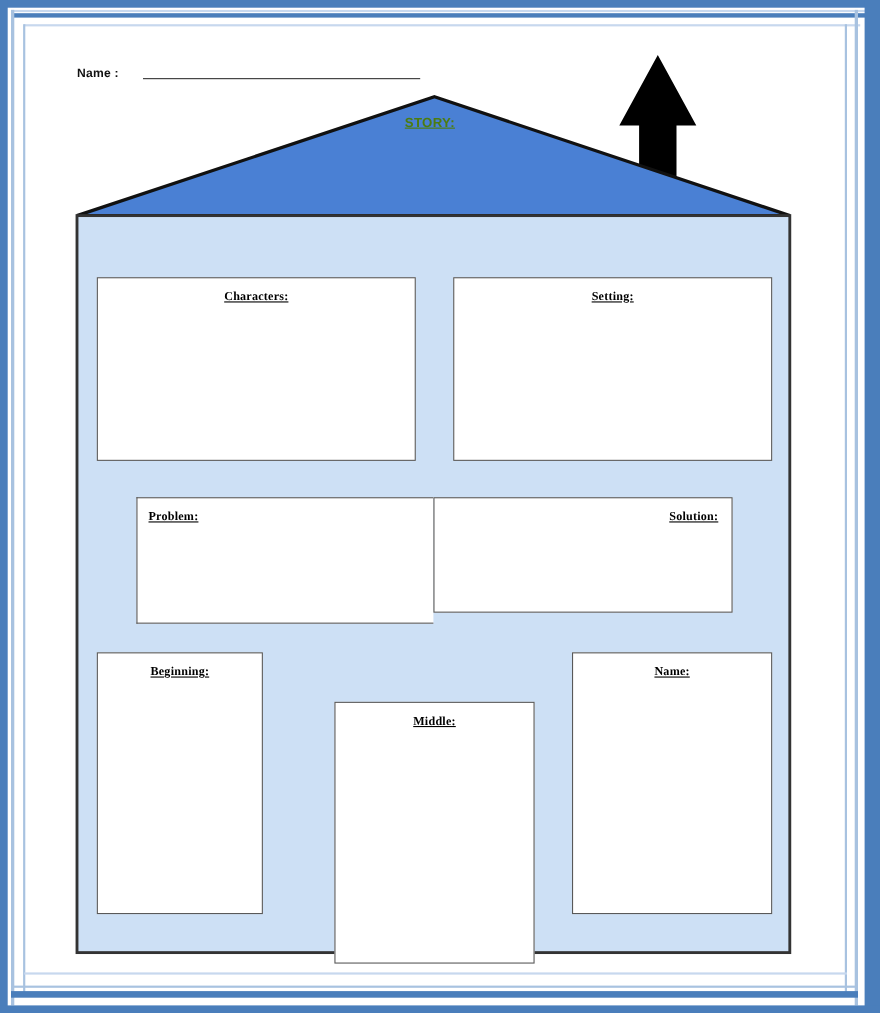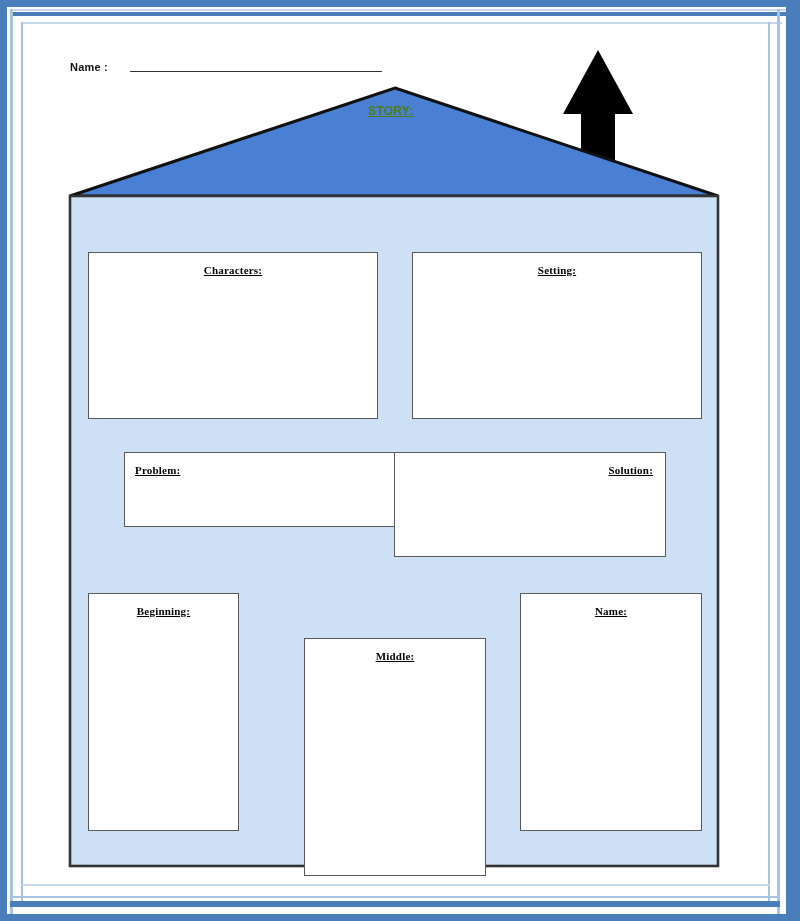--- a/index.html
+++ b/index.html
@@ -142,21 +142,21 @@
 
   <div class="story-title">STORY:</div>
 
   <div class="box" style="left:88px; top:252px; width:290px; height:167px;">
     <div class="box-label label-center">Characters:</div>
   </div>
   <div class="box" style="left:412px; top:252px; width:290px; height:167px;">
     <div class="box-label label-center">Setting:</div>
   </div>
 
-  <div class="box" style="left:124px; top:452px; width:270px; height:75px; border-right:none;">
+  <div class="box" style="left:124px; top:452px; width:270px; height:115px; border-right:none;">
     <div class="box-label label-left">Problem:</div>
   </div>
   <div class="box" style="left:394px; top:452px; width:272px; height:105px;">
     <div class="box-label label-right">Solution:</div>
   </div>
 
   <div class="box" style="left:88px; top:593px; width:151px; height:238px;">
     <div class="box-label label-center">Beginning:</div>
   </div>
   <div class="box" style="left:304px; top:593px; width:182px; height:238px;margin-top:45px;">

